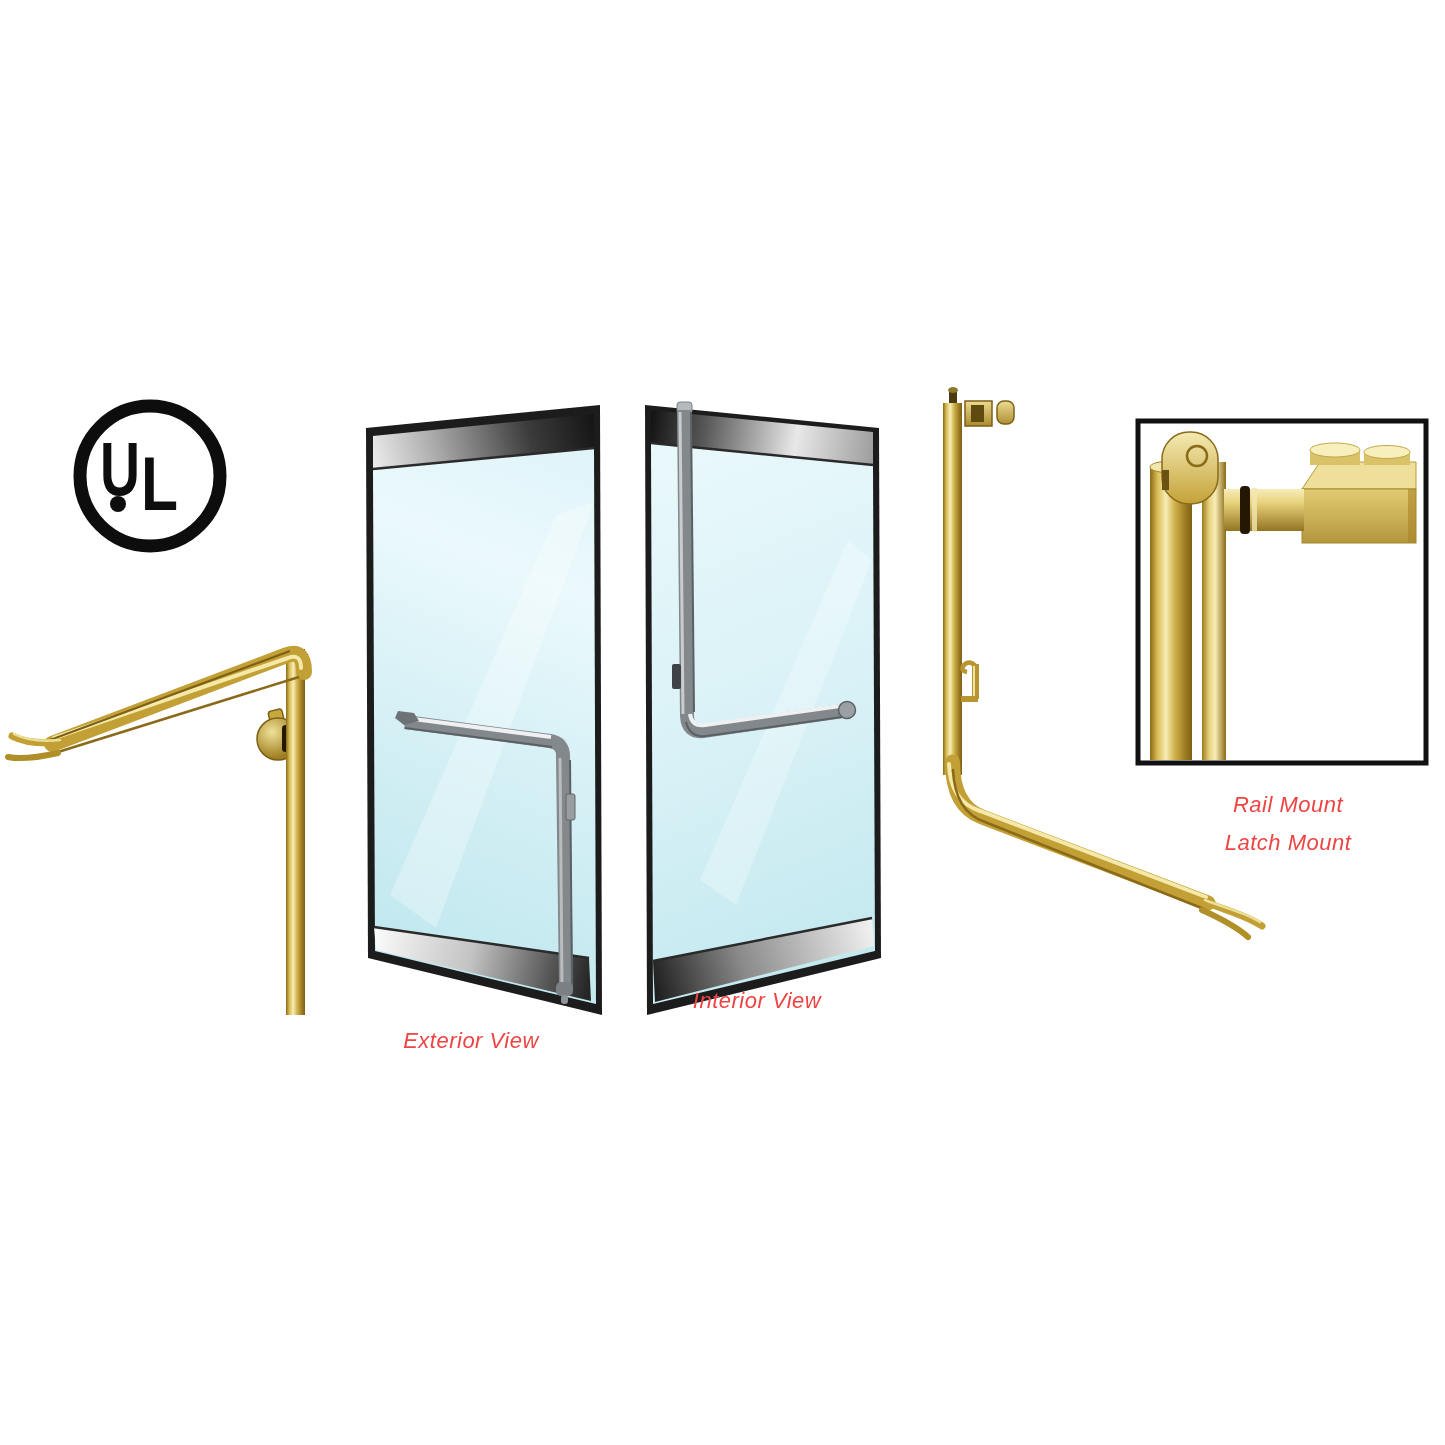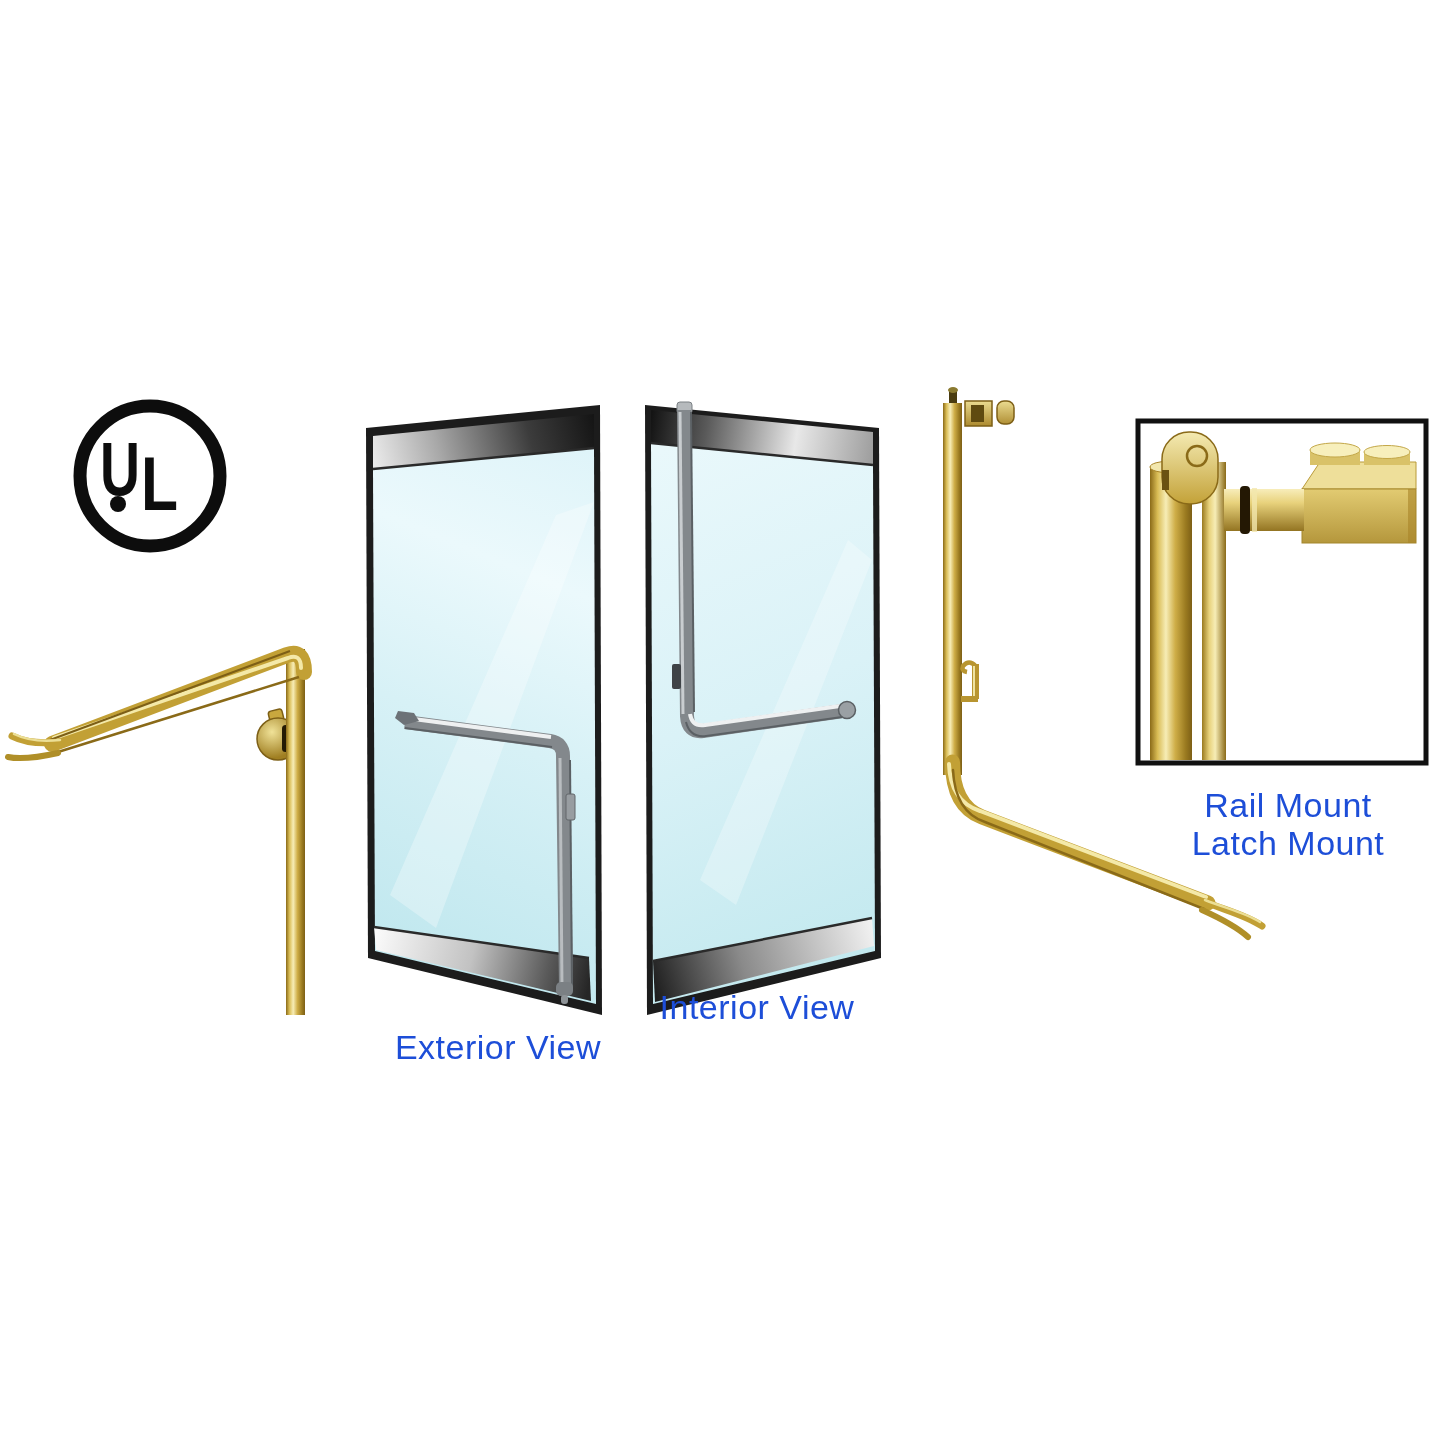--- a/index.html
+++ b/index.html
@@ -1,21 +1,21 @@
 <!DOCTYPE html>
 <html><head>
 <meta charset="utf-8">
 <style>
   html,body{margin:0;padding:0;background:#ffffff;}
   .canvas{position:relative;width:1445px;height:1445px;background:#ffffff;overflow:hidden;
           font-family:"Liberation Sans",sans-serif;}
   .canvas svg{position:absolute;left:0;top:0;}
   svg text{font-family:"Liberation Sans",sans-serif;}
-  .caption{position:absolute;font-size:34px;color:#1d4ed8;transform:translateX(-50%);
-           white-space:nowrap;letter-spacing:0.5px;}
+  .caption{position:absolute;font-size:22px;color:#ef4444;transform:translateX(-50%);
+           white-space:nowrap;letter-spacing:0.5px;font-style:italic;}
   .detail-caption{text-align:center;line-height:38px;}
 </style>
 </head>
 <body>
 
 <div class="canvas">
 
 <svg width="1445" height="1445" viewBox="0 0 1445 1445">
   <defs>
     <linearGradient id="gTube3" gradientUnits="userSpaceOnUse" x1="286" y1="0" x2="305" y2="0">
@@ -240,20 +240,20 @@
 
       <g>
         <rect x="1224" y="489" width="80" height="42" fill="url(#gCyl)"></rect>
         <rect x="1240" y="486" width="10" height="48" rx="4" fill="#241804"></rect>
         <rect x="1252" y="488" width="5" height="44" fill="#f2e7ae" opacity="0.8"></rect>
       </g>
     </g>
   </g>
 </svg>
 
-<div class="caption" style="left:471px;top:1028px;margin-left:27px;">Exterior View</div>
+<div class="caption" style="left:471px;top:1028px;">Exterior View</div>
 <div class="caption" style="left:757px;top:988px;">Interior View</div>
 <div class="caption detail-caption" style="left:1288px;top:786px;">
   <div>Rail Mount</div>
   <div>Latch Mount</div>
 </div>
 
 </div>
 
 </body></html>

